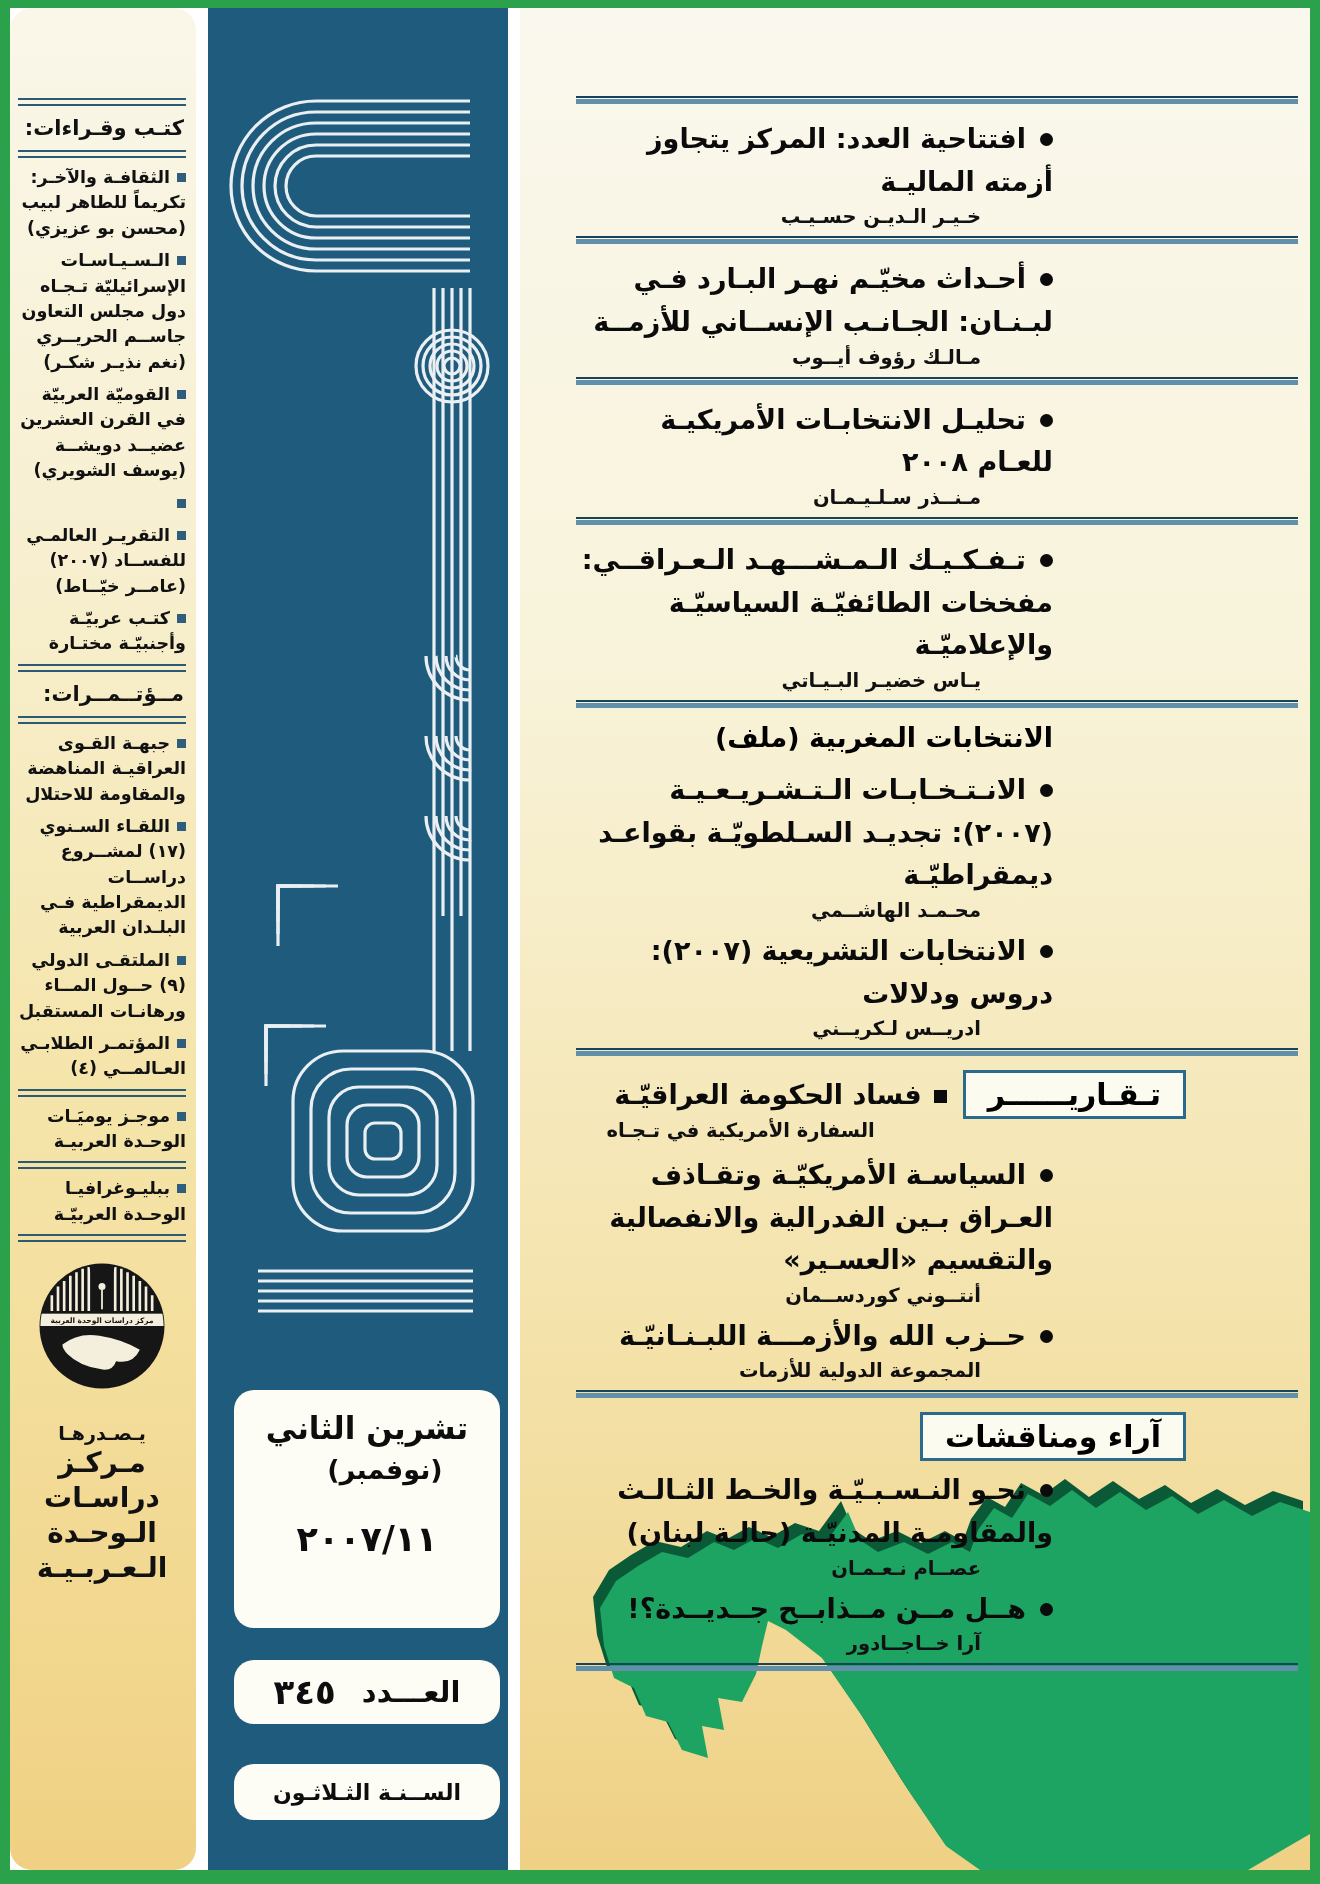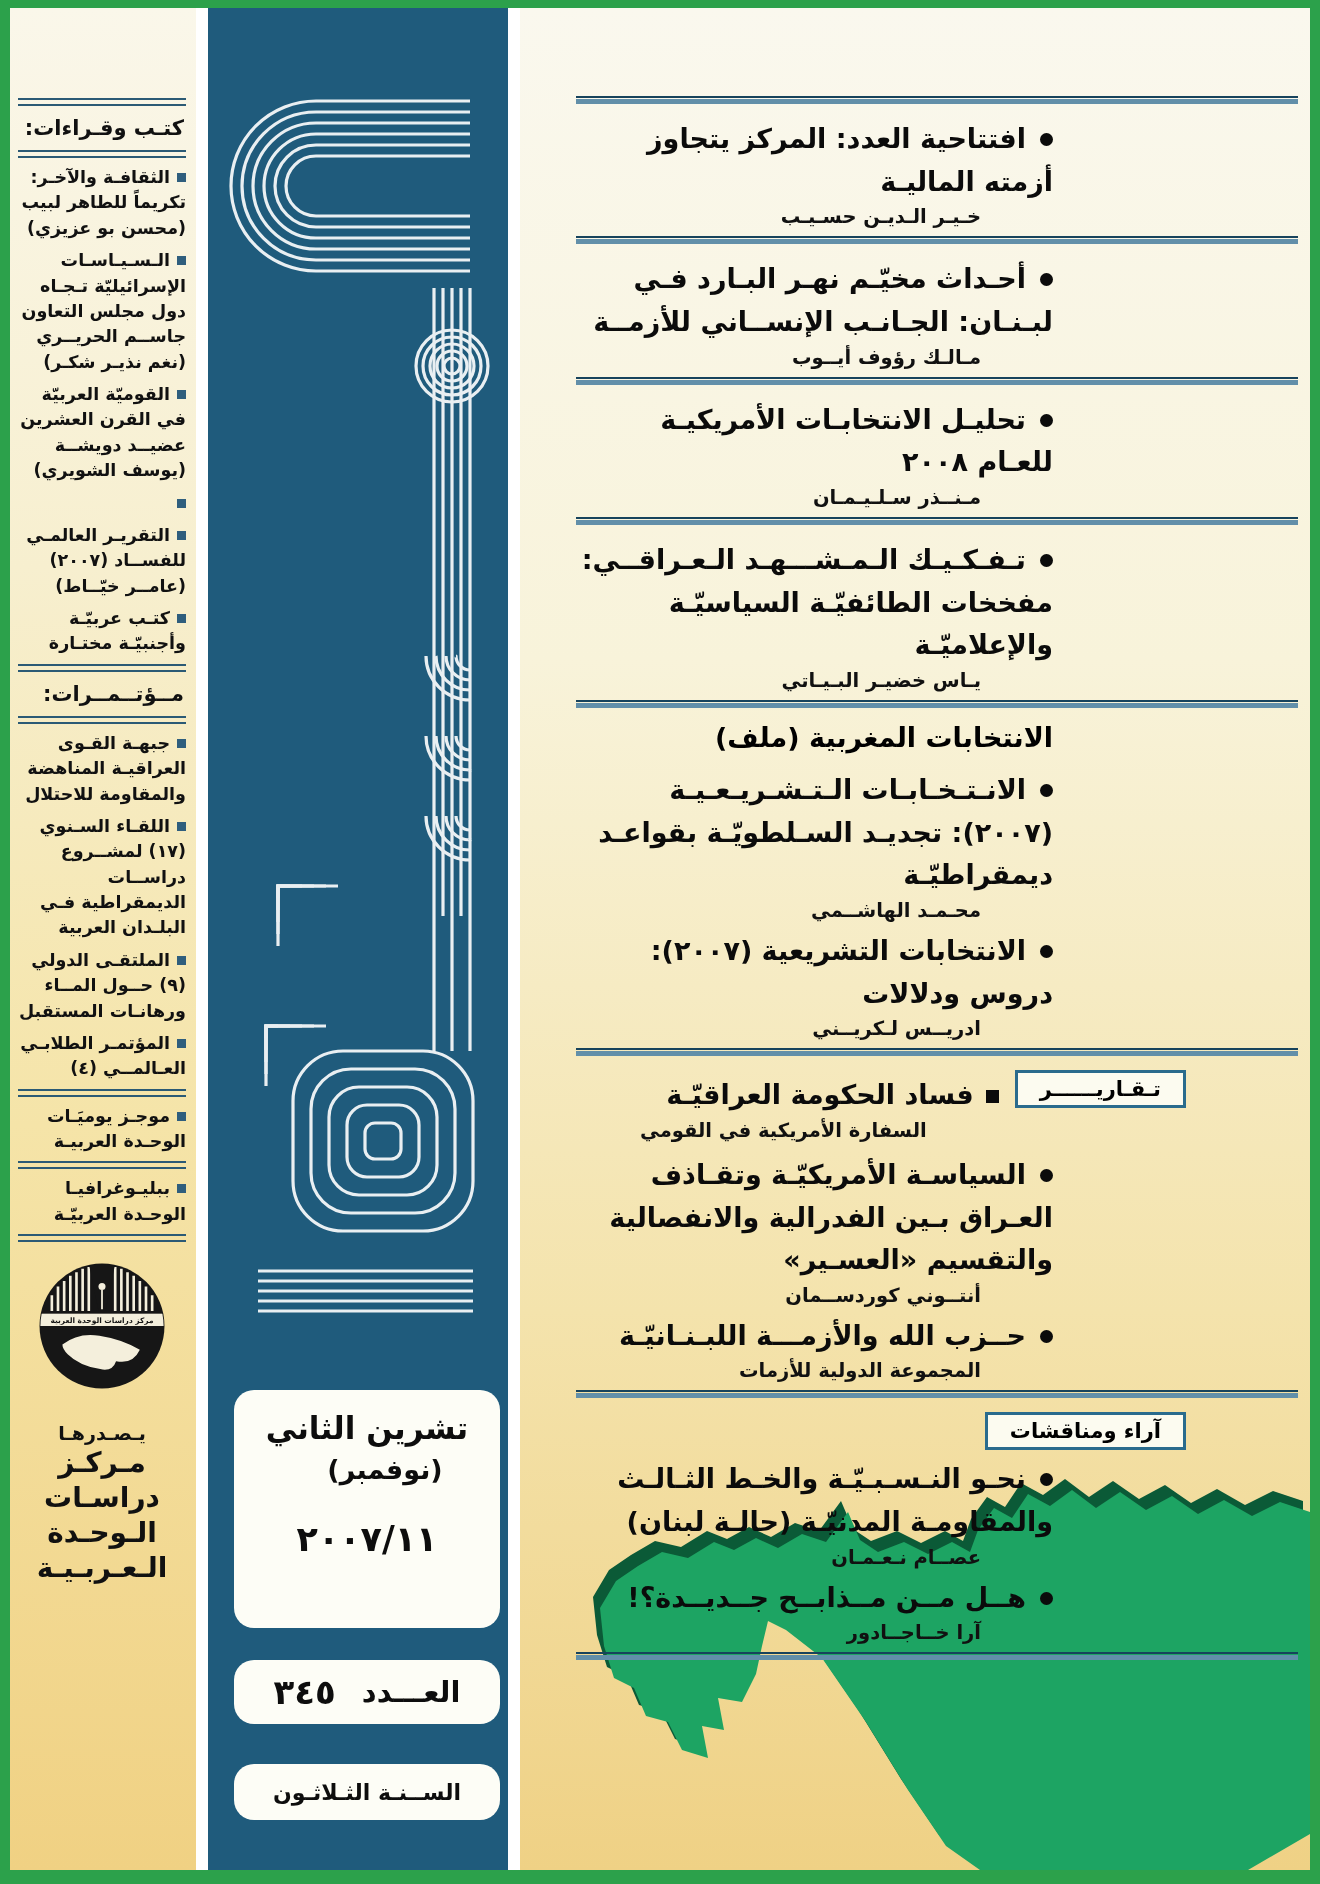--- a/index.html
+++ b/index.html
@@ -3,21 +3,21 @@
 <meta charset="utf-8">
 <style>
   * { margin:0; padding:0; box-sizing:border-box; }
   body { width:1320px; height:1884px; overflow:hidden; font-family:"DejaVu Sans", sans-serif; }
   .page { position:relative; width:1320px; height:1884px; background:#2ca14b; padding:8px 10px 14px 10px; }
   .frame { position:relative; width:100%; height:100%; background:#ffffff; overflow:hidden; }
 
   
   .sidebar { position:absolute; right:auto; left:0; top:0; bottom:0; width:186px;
     background:linear-gradient(180deg,#faf7ea 0%,#f7efcf 30%,#f5e4a8 60%,#f0d183 100%);
-    direction:rtl; text-align:right; padding:84px 10px 0 8px; color:#111; }
+    direction:rtl; text-align:right; padding:84px 10px 0 8px; color:#111;border-radius:22px; }
   .band { position:absolute; left:198px; top:0; bottom:0; width:300px; background:#1f5b7c; }
   .main { position:absolute; left:510px; right:0; top:0; bottom:0;
     background:linear-gradient(180deg,#faf8ee 0%,#f8f3da 35%,#f4e3ac 70%,#efd185 100%);
     direction:rtl; overflow:hidden; }
 
   
   .s-rule { height:8px; border-top:2px solid #2b5a75; border-bottom:2px solid #2b5a75; margin:6px 0; }
   .s-head { font-size:21px; font-weight:bold; padding:4px 2px; }
   .sb-item { font-size:17.5px; font-weight:bold; line-height:1.45; margin:7px 0; }
   .sq { display:inline-block; width:9px; height:9px; background:#2f5e7d; margin-left:7px; transform:translateY(-1px); }
@@ -41,21 +41,21 @@
   
   .toc { position:relative; z-index:2; padding:84px 12px 0 28px;margin-left:28px; }
   .rule { height:8px; background:linear-gradient(to bottom,#17435c 0 2px,rgba(0,0,0,0) 2px 3.5px,#628fa9 3.5px 8px); margin:4px 0 14px 0; }
   .entry { padding-right:245px; margin-bottom:8px; }
   .headline { font-size:27px; font-weight:bold; line-height:1.58; color:#0b0b0b; }
   .dot { display:inline-block; width:13px; height:13px; background:#0b0b0b; border-radius:50%; margin-left:14px; transform:translateY(-2px); }
   .sqb { display:inline-block; width:13px; height:13px; background:#0b0b0b; margin-left:12px; transform:translateY(-1px); }
   .author { font-size:19.5px; font-weight:bold; margin:2px 72px 4px 0; color:#111; }
   .sec-heading { padding-right:245px; font-size:27px; font-weight:bold; margin:10px 0 16px 0; }
   .label-row { padding-right:112px; display:flex; flex-direction:row; gap:16px; align-items:flex-start; margin-bottom:8px; }
-  .label-box { border:3px solid #2a6b8d; background:#fcfbf0; padding:4px 22px; font-size:21px; font-weight:bold; white-space:nowrap; }
+  .label-box { border:3px solid #2a6b8d; background:#fcfbf0; padding:4px 22px; font-size:30px; font-weight:bold; white-space:nowrap; }
   .li-stack { padding-top:4px; }
 
   .map-wrap { position:absolute; right:0; bottom:0; width:800px; height:392px; z-index:1; }
 </style>
 </head>
 <body>
 
 <div class="page">
 <div class="frame">
 
@@ -244,21 +244,21 @@
       <div class="entry">
         <div class="headline"><span class="dot"></span><span>الانتخابات التشريعية (٢٠٠٧): دروس ودلالات</span></div>
         <div class="author">ادريــس لـكريــني</div>
       </div>
       <div class="rule"></div>
 
       <div class="label-row">
         <span class="label-box">تـقـاريــــــر</span>
         <div class="li-stack">
           <div class="headline"><span class="sqb"></span><span>فساد الحكومة العراقيّـة</span></div>
-          <div class="author">السفارة الأمريكية في القومي</div>
+          <div class="author">السفارة الأمريكية في تـجـاه</div>
         </div>
       </div>
 
       <div class="entry">
         <div class="headline"><span class="dot"></span><span>السياسـة الأمريكيّـة وتقـاذف العـراق بـين الفدرالية والانفصالية والتقسيم «العسـير»</span></div>
         <div class="author">أنتــوني كوردســمان</div>
       </div>
 
       <div class="entry">
         <div class="headline"><span class="dot"></span><span>حــزب الله والأزمـــة اللبـنـانيّـة</span></div>

